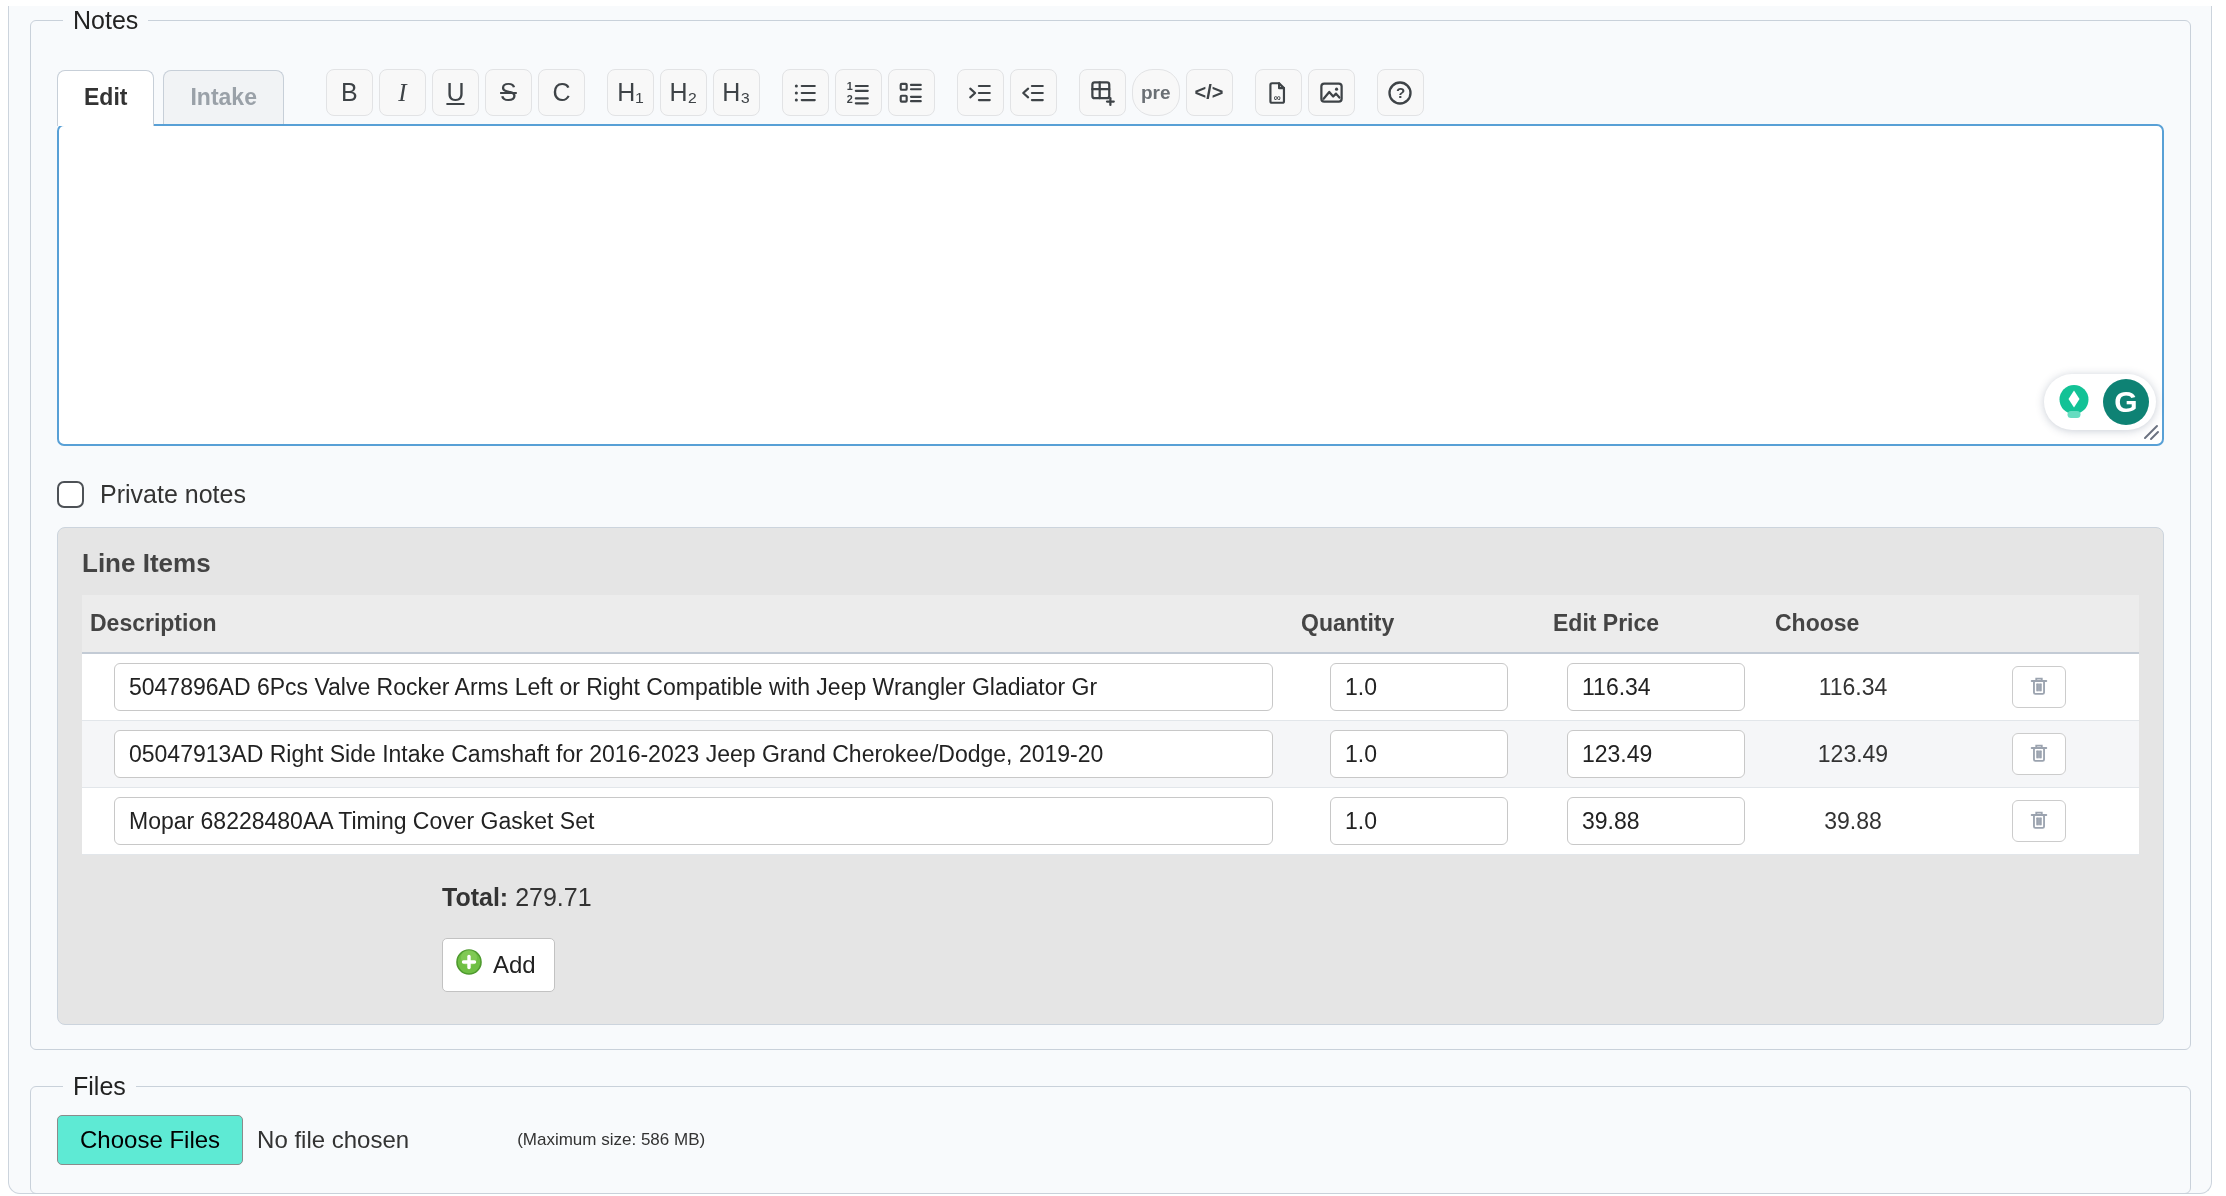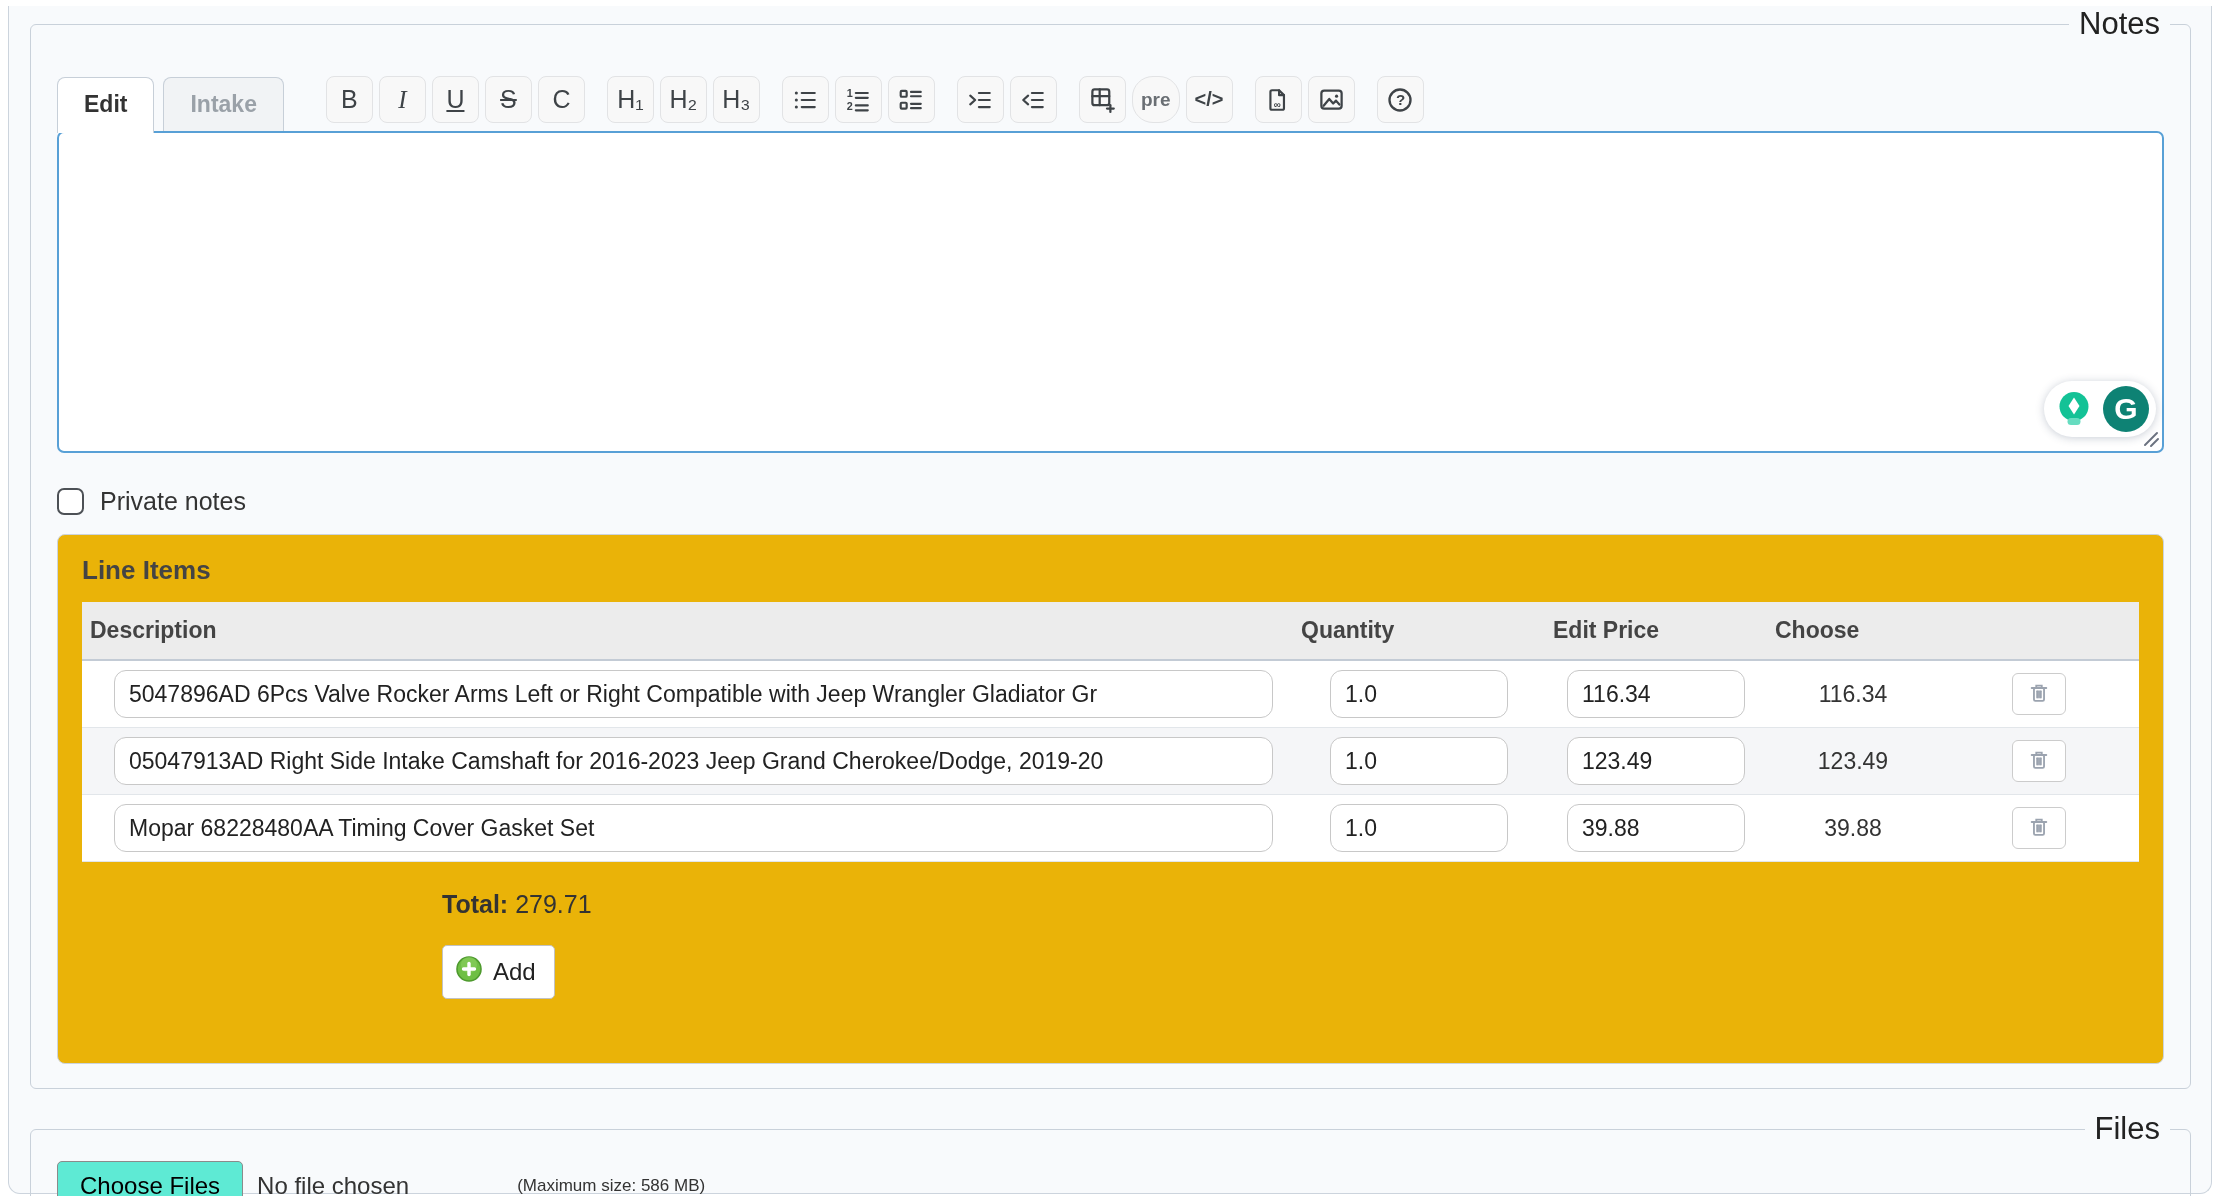--- a/index.html
+++ b/index.html
@@ -12,21 +12,21 @@
     border-radius: 0 0 12px 12px;
     background: #f8fafc;
   }
 
   fieldset.box-fieldset {
     margin: 6px 20px 0 21px;
     border: 1px solid #c9d1da; border-radius: 6px;
     padding: 0 26px 24px 26px;
     background: transparent;
   }
-  legend { padding: 0 10px; margin-left: 6px; font-size: 31px; color: #222; text-align: right; }
+  legend { padding: 0 10px; margin-left: 6px; font-size: 25px; color: #222; }
 
   
   .tabbar { display: flex; align-items: flex-end; margin-top: 34px; position: relative; z-index: 3; }
   .tab {
     font-size: 23px; font-weight: bold; padding: 13px 26px;
     border: 1px solid #c7cfd8; border-radius: 8px 8px 0 0; background: #f1f3f5;
     color: #9aa1a8; cursor: pointer;
   }
   .tab.active { background: #fff; color: #333; border-bottom: none; margin-bottom: -2px; padding-bottom: 15px; }
   .tab.inactive { margin-left: 9px; border-bottom: none; }
@@ -67,34 +67,34 @@
   .private-row { display: flex; align-items: center; gap: 16px; margin-top: 30px; }
   .private-row input[type=checkbox] {
     appearance: none; width: 27px; height: 27px;
     border: 2.5px solid #4d5156; border-radius: 7px; background: #fff; cursor: pointer;
   }
   .private-row label { font-size: 25px; color: #333; cursor: pointer; }
 
   
   .line-items {
     margin-top: 18px; border: 1px solid #ccd4dd; border-radius: 8px;
-    background: #eab308; padding: 20px 24px 64px 24px;
+    background: #e5e5e5; padding: 20px 24px 32px 24px;
   }
   .li-title { font-size: 26px; font-weight: bold; color: #444; }
   table.li-table { width: 100%; border-collapse: collapse; margin-top: 16px; }
   .li-table th {
     background: #ececec; font-size: 23px; font-weight: bold; color: #444;
     text-align: left; padding: 15px 8px; border-bottom: 2px solid #c3cbd5;
   }
   .li-table td { padding: 9px 8px; border-bottom: 1px solid #e2e6ea; vertical-align: middle; }
   .li-table tbody tr:nth-child(even) { background: #f5f6f8; }
   .li-table tbody tr:nth-child(odd) { background: #fff; }
   .cell-desc { padding-left: 32px !important; padding-right: 20px !important; }
   .li-input {
-    height: 48px; border: 1px solid #c8c8c8; border-radius: 12px; background: #fff;
+    height: 48px; border: 1px solid #c8c8c8; border-radius: 6px; background: #fff;
     font-size: 23px; color: #222; padding: 0 14px; outline: none;
     font-family: "Liberation Sans", sans-serif;
   }
   .desc-input { width: 100%; }
   .num-input { width: 178px; }
   .cell-center { text-align: center; }
   .cell-total { text-align: center; font-size: 23px; color: #333; }
   .trash-btn {
     width: 54px; height: 42px; border: 1px solid #ccc; border-radius: 6px;
     background: #fff; cursor: pointer; display: inline-flex; align-items: center; justify-content: center;

